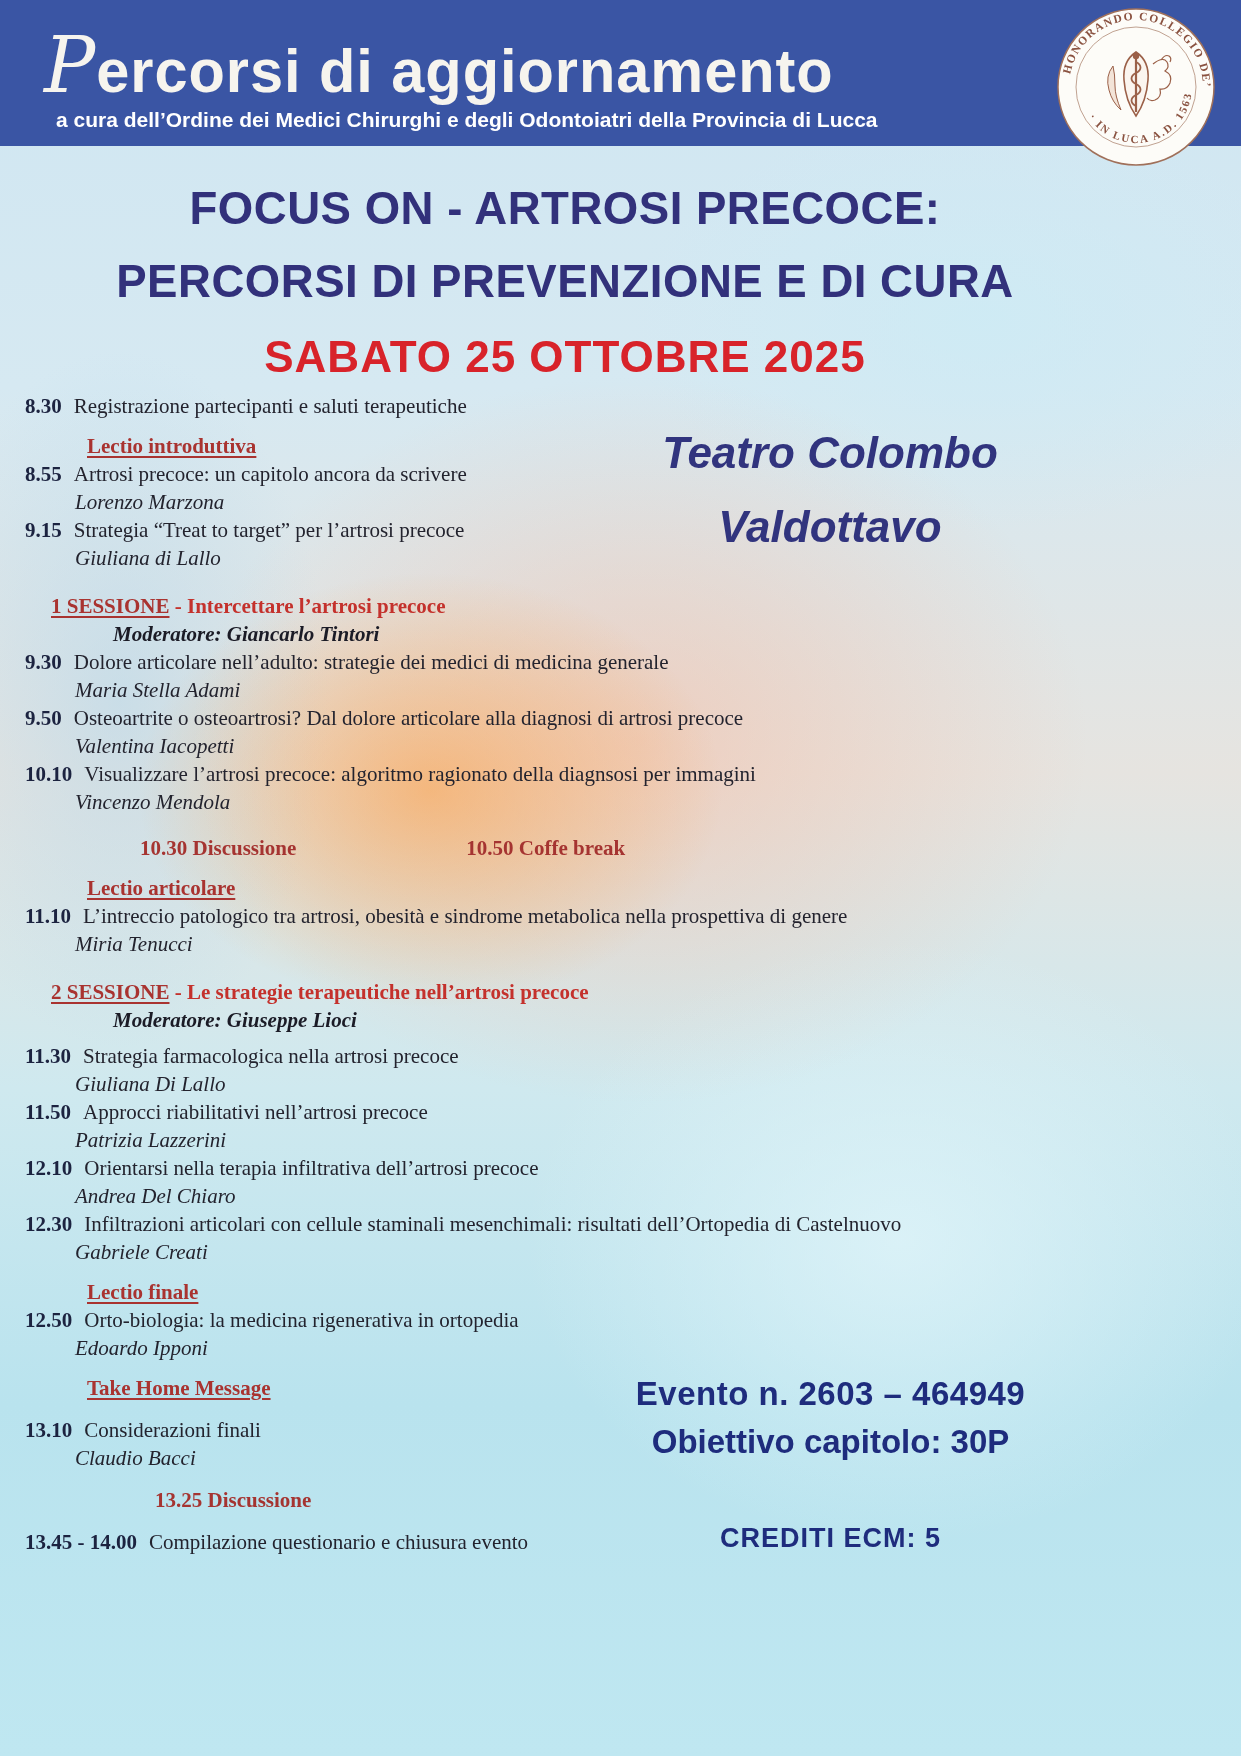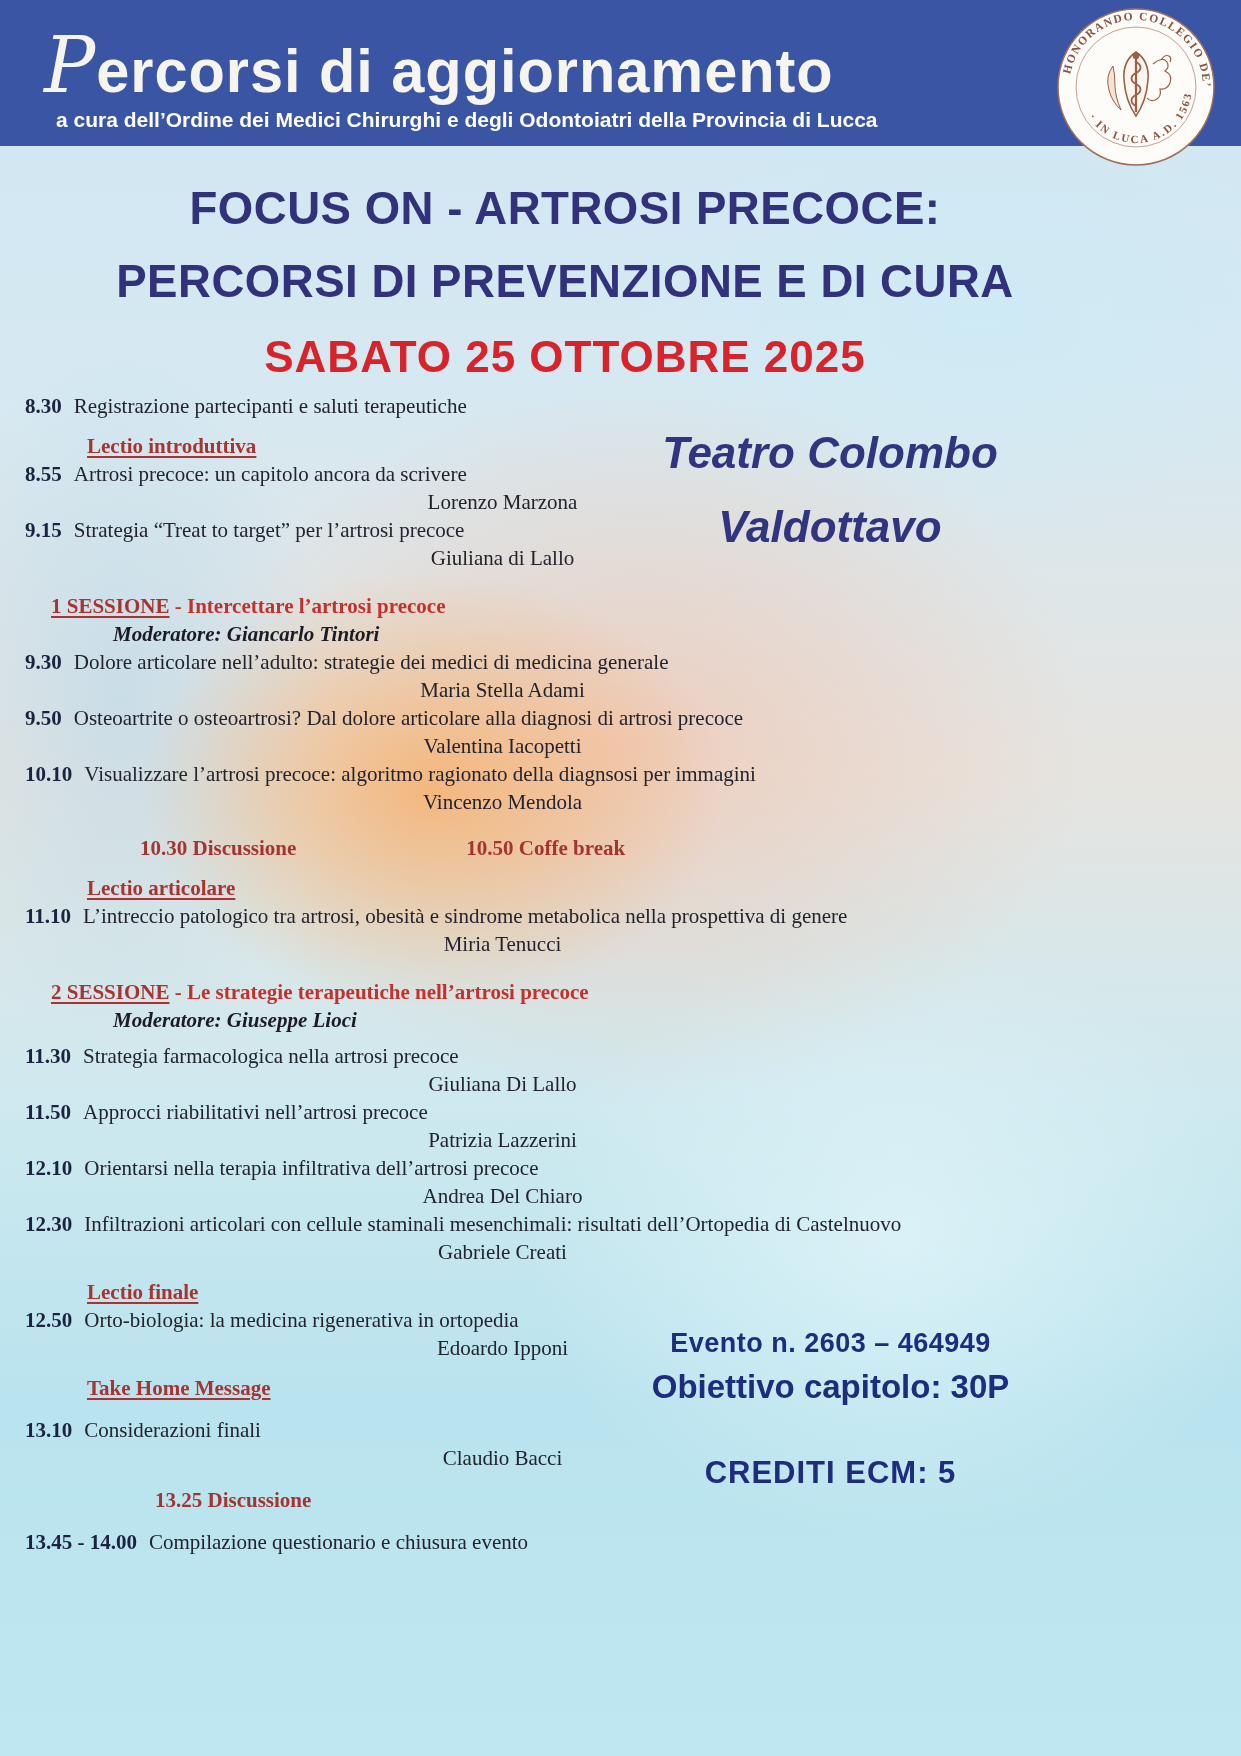--- a/index.html
+++ b/index.html
@@ -50,43 +50,43 @@
   .venue {
     position:absolute; top:416px; left:610px; width:440px; text-align:center;
     font-family:"Liberation Sans", sans-serif; font-weight:700; font-style:italic;
     font-size:44px; color:#31347e; line-height:1.68; z-index:1;
   }
   
   .program { position:absolute; top:392px; left:25px; width:905px; font-size:21px; color:#23232e; z-index:1; }
   .row { line-height:28px; }
   .t-time { font-weight:700; color:#1c2340; margin-right:12px; white-space:nowrap; }
   .t-title { color:#23232e; }
-  .t-speaker { margin-left:50px; line-height:28px;text-align:center; }
+  .t-speaker { margin-left:50px; font-style:italic; line-height:28px; }
   .p-heading {
     margin-top:12px; margin-left:62px; line-height:28px;
     color:#a93330; font-weight:700; text-decoration:underline; text-underline-offset:3px;
   }
   .p-session { margin-top:20px; margin-left:26px; line-height:28px; font-weight:700; }
   .p-session .s-label { color:#a93330; text-decoration:underline; text-underline-offset:3px; }
   .p-session .s-rest { color:#c4312c; }
   .p-moderator { margin-left:88px; line-height:28px; font-weight:700; font-style:italic; color:#1b1b26; }
   .p-break { margin-top:18px; margin-bottom:10px; line-height:28px; display:flex; }
   .p-break .b-left  { margin-left:115px; color:#a53431; font-weight:700; }
   .p-break .b-right { margin-left:170px; color:#a53431; font-weight:700; }
   .p-note { margin-top:14px; margin-left:130px; line-height:28px; color:#a53431; font-weight:700; }
   .gap-sm { margin-top:8px; }
   .gap-md { margin-top:14px; }
   
   .footer-info {
     position:absolute; top:1324px; left:608px; width:445px; text-align:center;
     font-family:"Liberation Sans", sans-serif; font-weight:700; color:#1e2c7d; z-index:1;
   }
-  .fi-event { font-size:27px; letter-spacing:0.5px; line-height:1.45; }
+  .fi-event { font-size:33px; letter-spacing:0.5px; line-height:1.45;margin-top:46px; }
   .fi-objective { font-size:33px; line-height:1.45; }
-  .fi-credits { margin-top:44px; font-size:31px; letter-spacing:1px; }
+  .fi-credits { margin-top:57px; font-size:27px; letter-spacing:1px; }
   .seal text { font-family:"Liberation Serif", serif; }
 </style>
 </head>
 <body>
 
 <div class="page">
 
   <div class="header">
     <div class="brand-title">Percorsi di aggiornamento</div>
     <div class="brand-subtitle">a cura dell’Ordine dei Medici Chirurghi e degli Odontoiatri della Provincia di Lucca</div>

